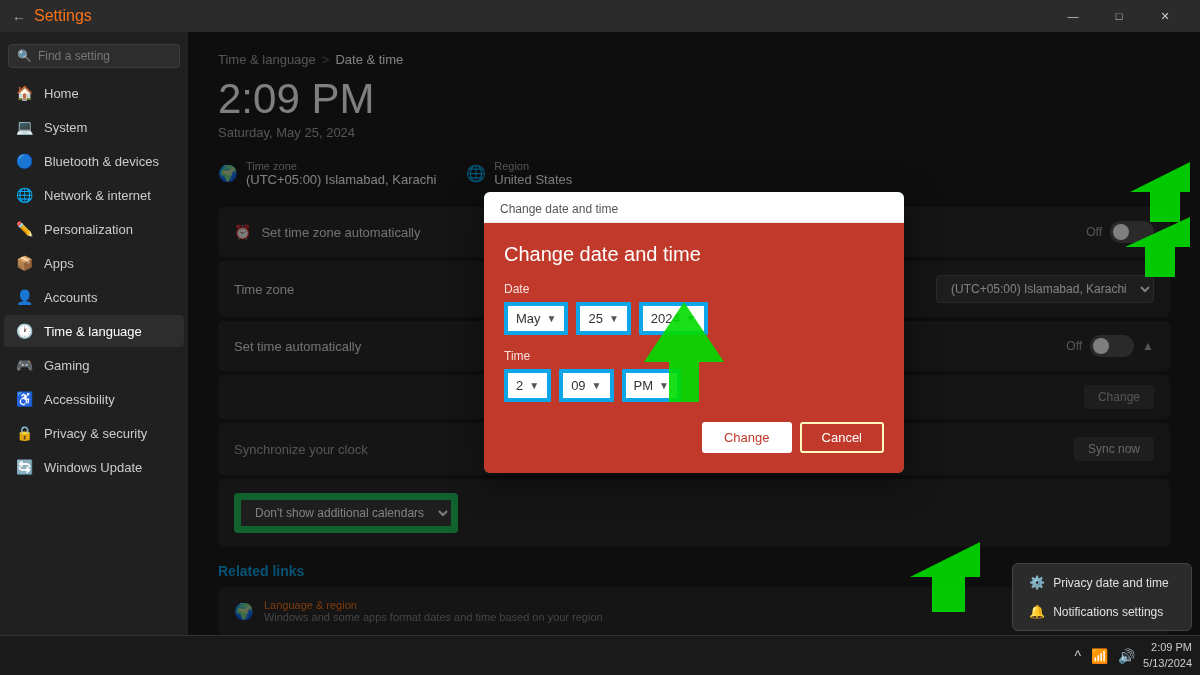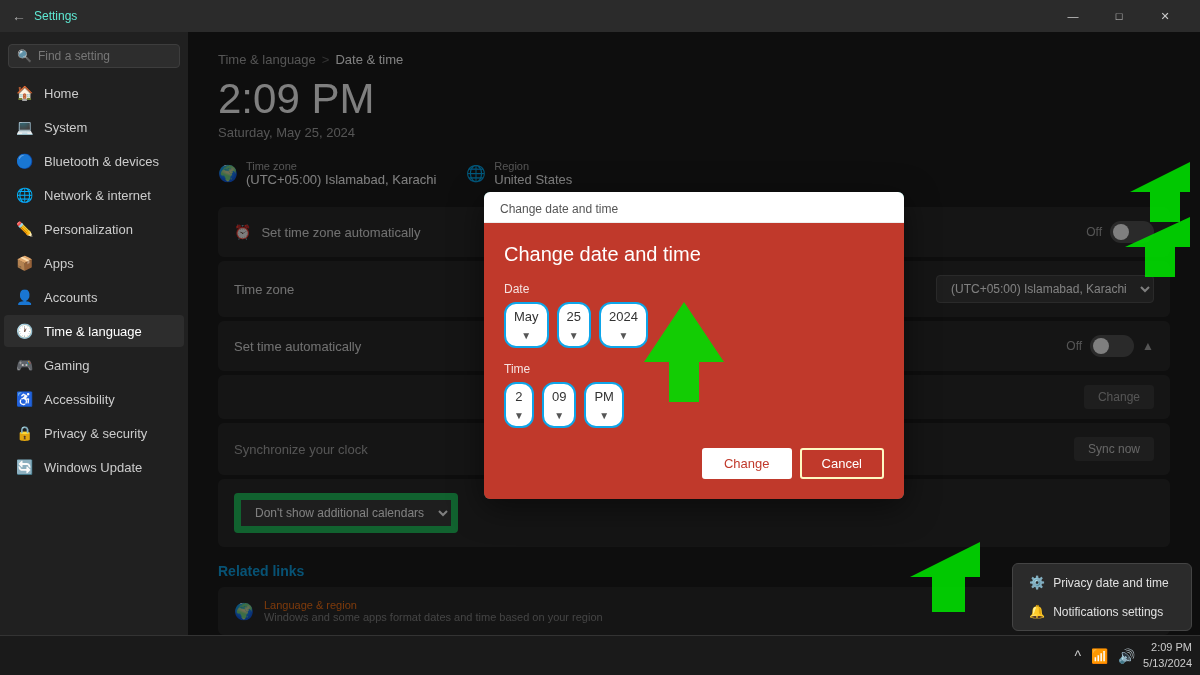--- a/index.html
+++ b/index.html
@@ -24,22 +24,22 @@
       padding: 0 12px;
       justify-content: space-between;
       flex-shrink: 0;
     }
     .titlebar-left {
       display: flex;
       align-items: center;
       gap: 8px;
     }
     .titlebar-title {
-      font-size: 12px;
-      color: #5eead4;
+      font-size: 16px;
+      color: #f97316;
     }
     .titlebar-controls {
       display: flex;
       gap: 0;
     }
     .titlebar-btn {
       width: 46px;
       height: 32px;
       display: flex;
       align-items: center;
@@ -356,30 +356,29 @@
       color: rgba(255,255,255,0.85);
       margin-bottom: 6px;
     }
     .modal-dropdowns {
       display: flex;
       gap: 8px;
       margin-bottom: 14px;
     }
     .modal-select {
       background: #fff;
-      border: 2px solid #0ea5e9;
-      border-radius: 12px;
+      border: 4px solid #0ea5e9;
+      border-radius: 1px;
       padding: 5px 8px;
       font-size: 13px;
       color: #333;
       cursor: pointer;
       display: flex;
       align-items: center;
       gap: 6px;
-      flex-direction: column;
     }
     .modal-select-arrow { color: #555; font-size: 10px; }
     .modal-time-dropdowns {
       display: flex;
       gap: 8px;
       margin-bottom: 20px;
     }
     .modal-actions {
       display: flex;
       justify-content: flex-end;

